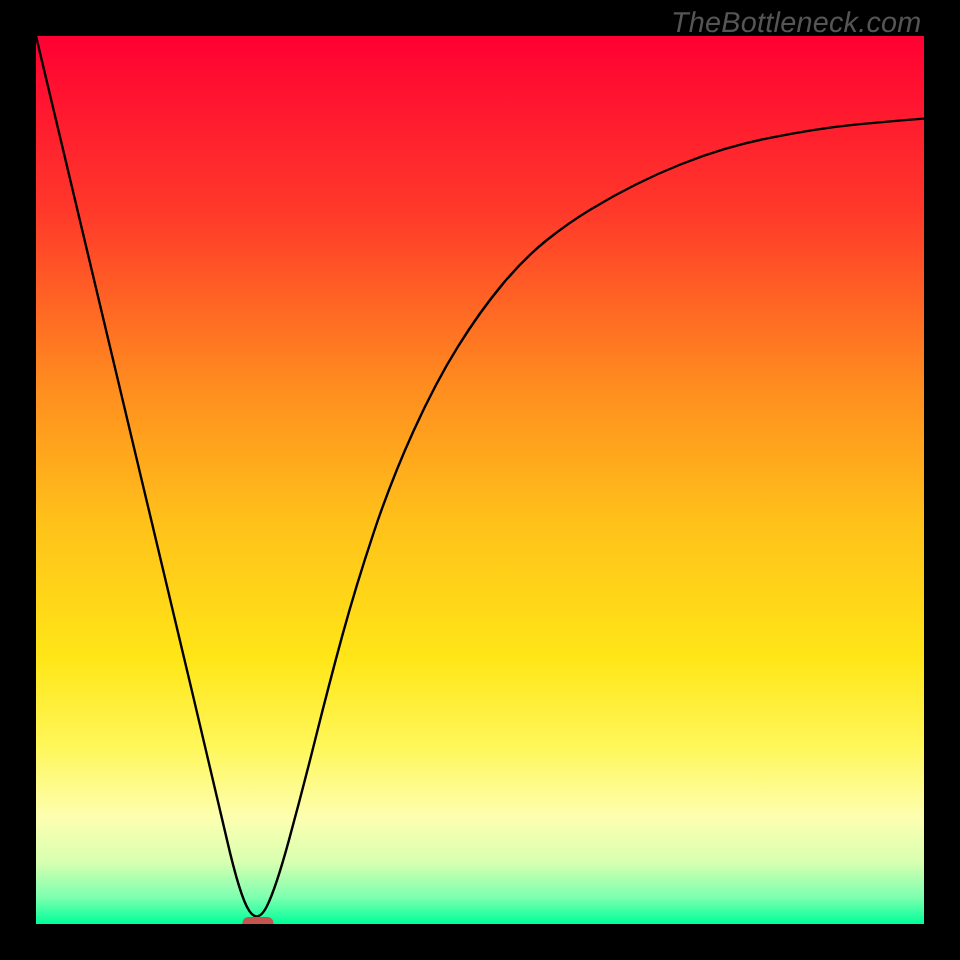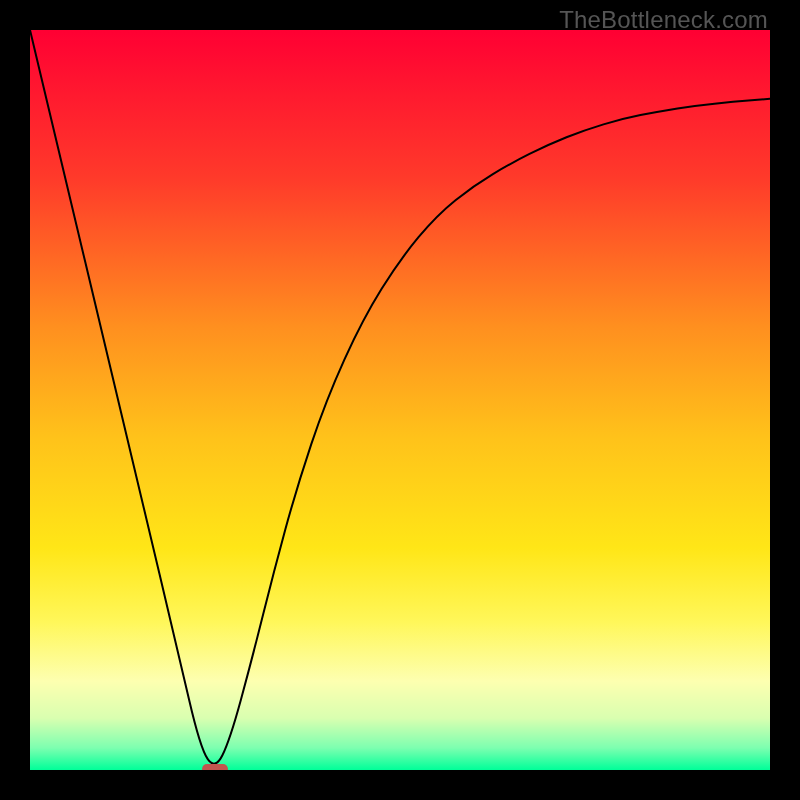--- a/index.html
+++ b/index.html
@@ -28,20 +28,21 @@
   }
   .watermark {
     position: absolute;
     top: 6px;
     right: 32px;
     color: #555;
     font-size: 24px;
     font-weight: 400;
     letter-spacing: 0.2px;
     z-index: 10;
+    font-style: italic;
   }
   svg { display: block; }
 </style>
 </head>
 <body>
 
 <div class="watermark">TheBottleneck.com</div>
 
 <div class="frame">
   <svg class="plot-area" viewBox="0 0 740 740" preserveAspectRatio="none">

